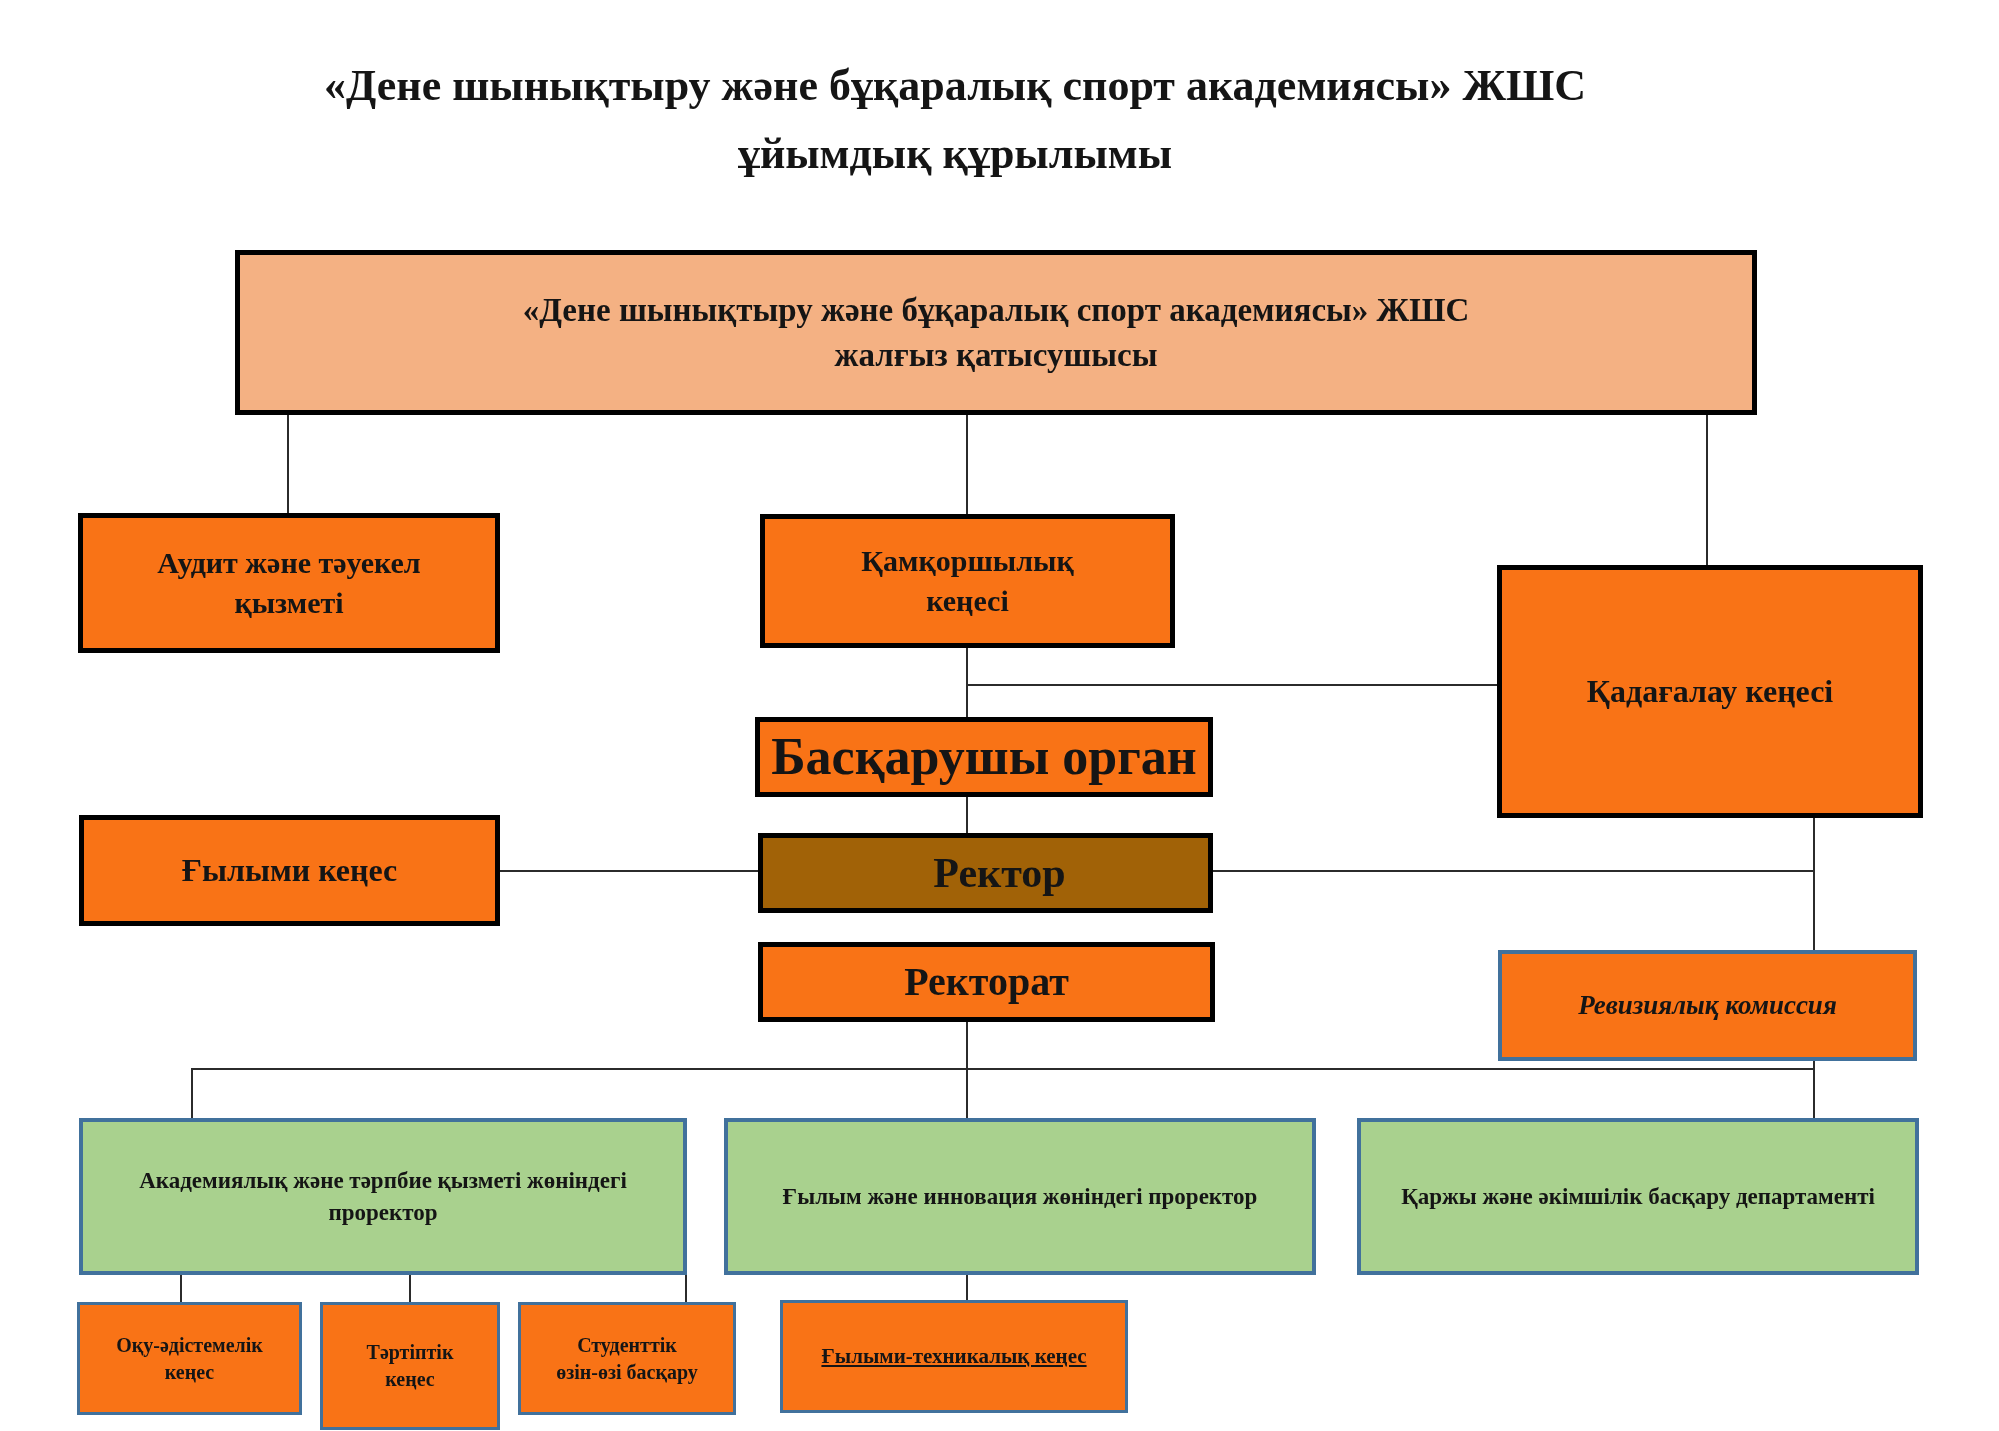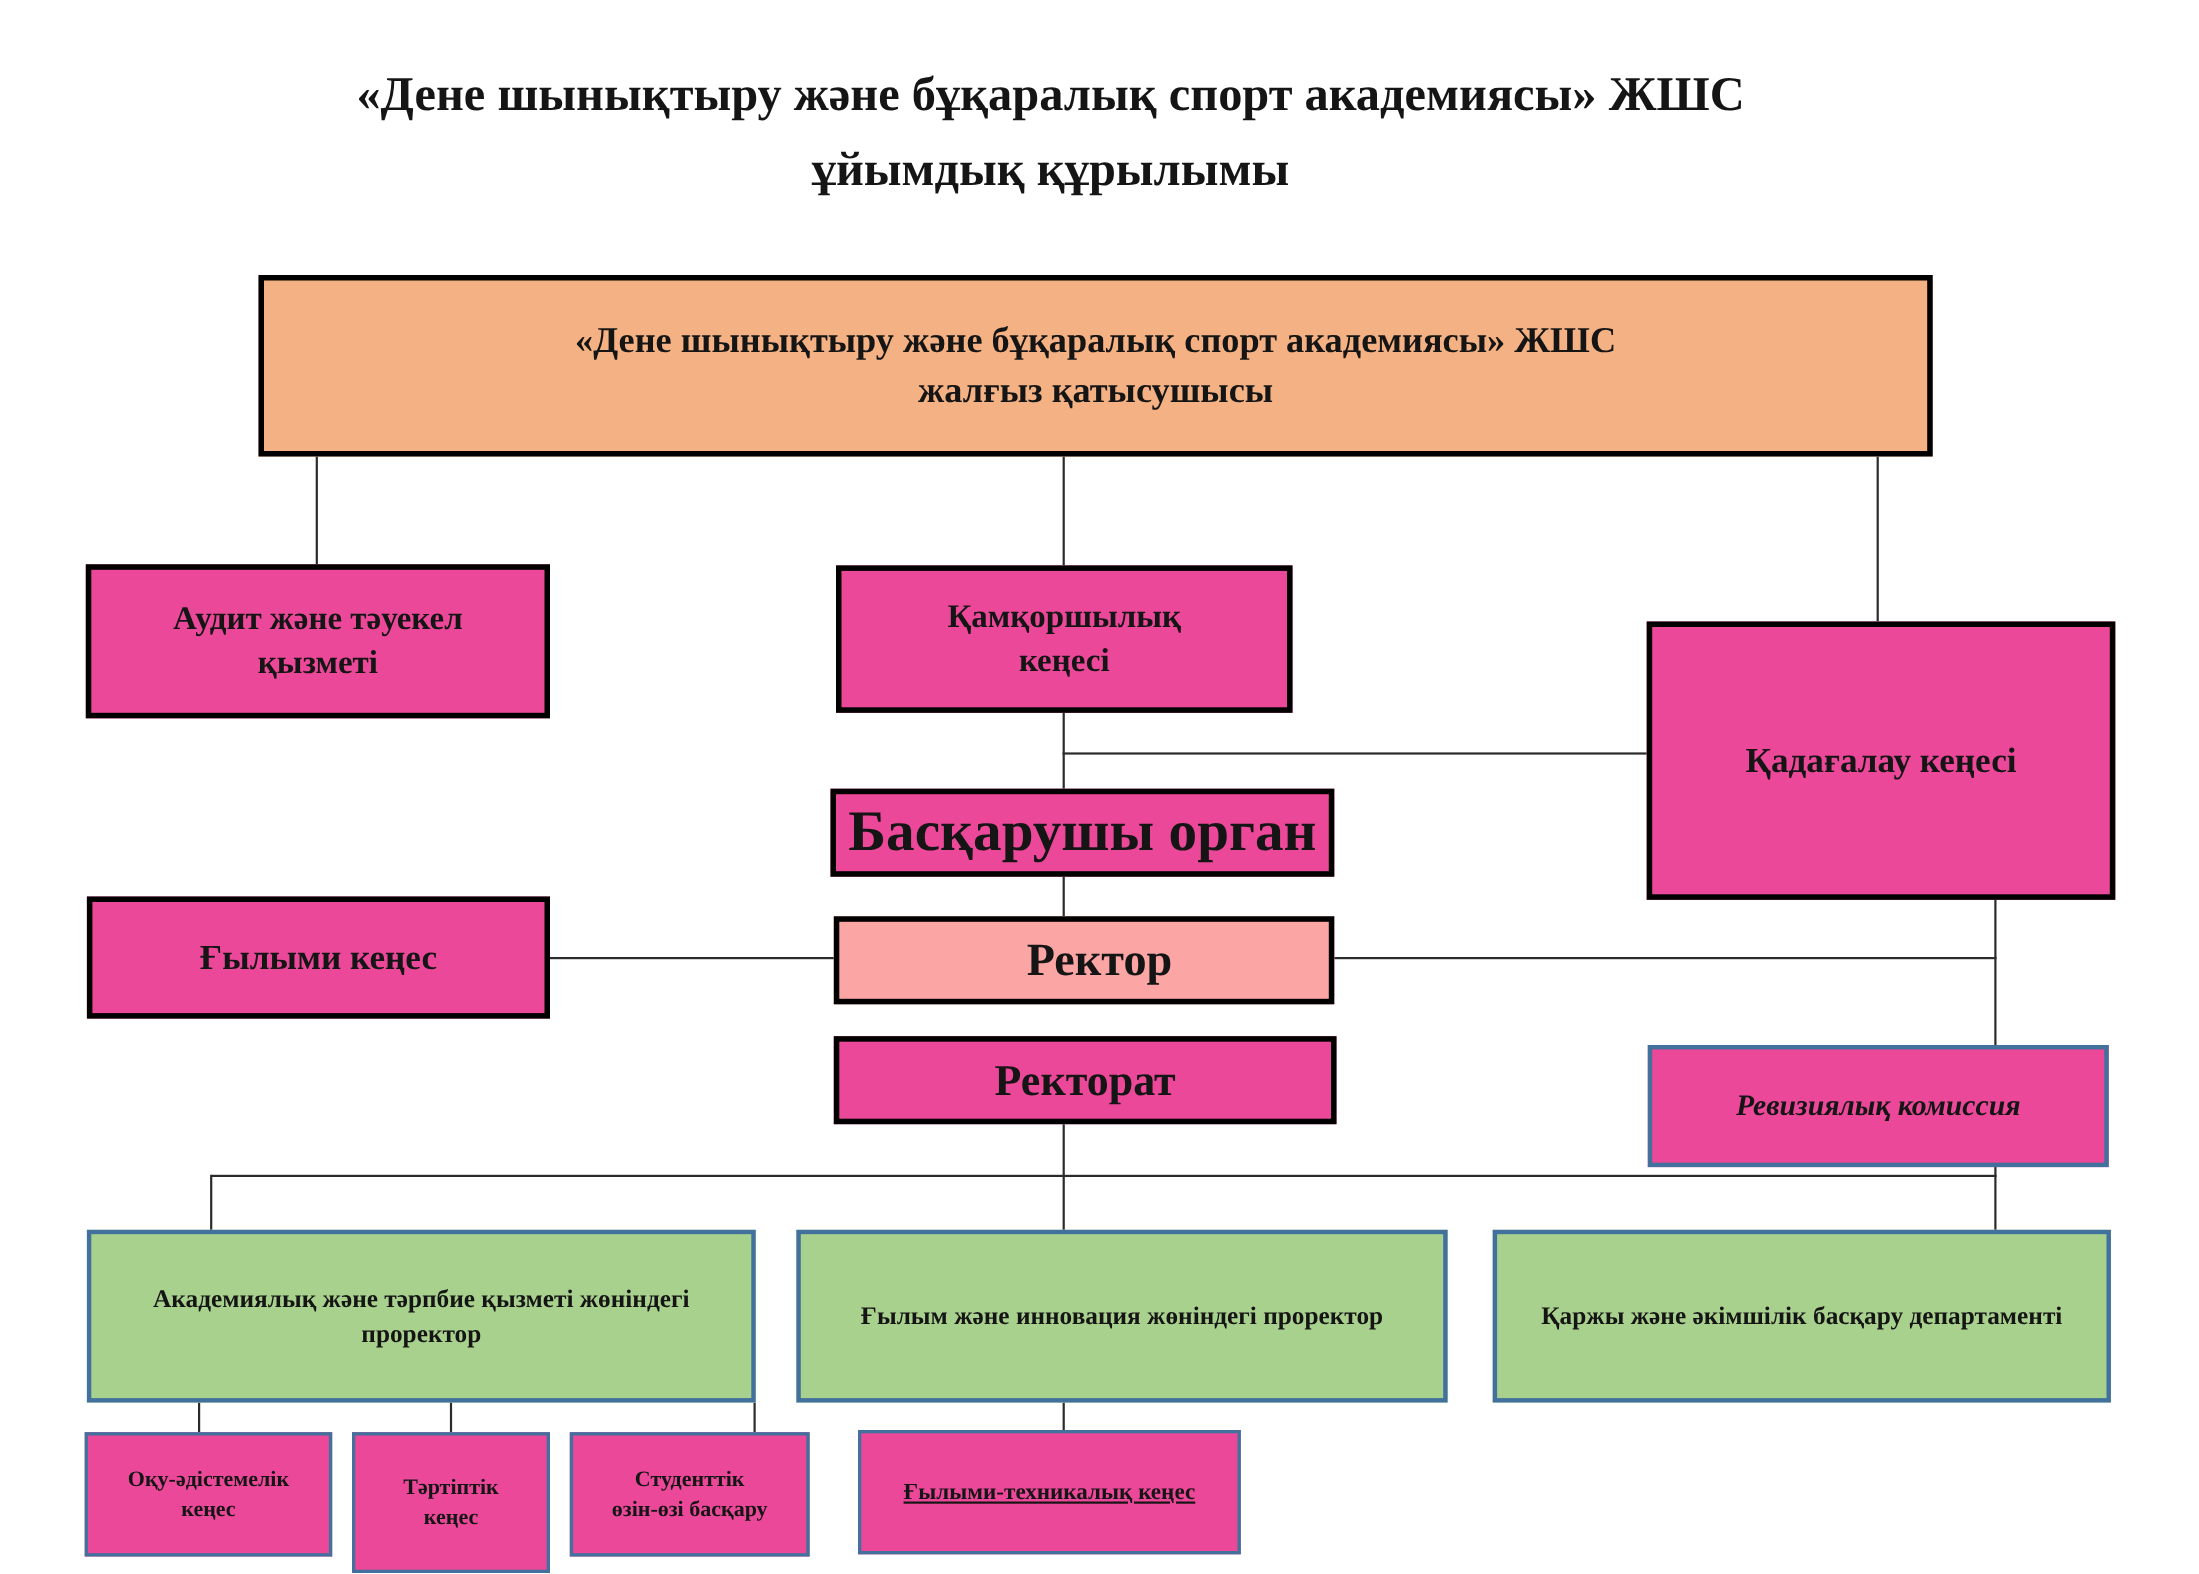--- a/index.html
+++ b/index.html
@@ -18,22 +18,22 @@
   }
   .title span{display:block;}
   .box{
     position:absolute;
     display:flex;flex-direction:column;justify-content:center;align-items:center;
     text-align:center;font-weight:bold;box-sizing:border-box;
     z-index:2;line-height:1.35;
   }
   .box span{display:block;}
   .fill-orange{background:#f4b183;}
-  .fill-gray{background:#ec4899;}
-  .fill-green{background:#fca5a5;padding-left:28px;}
+  .fill-gray{background:#f97316;}
+  .fill-green{background:#a16207;padding-left:28px;}
   .fill-lgreen{background:#a9d18e;}
   .b-black{border:5px solid #000000;}
   .b-blue{border:4px solid #41719c;}
   .b-blue-thin{border:3px solid #41719c;}
   .line{position:absolute;background:#2b2b2b;z-index:1;}
 </style>
 </head>
 <body>
 
 <div id="canvas">

